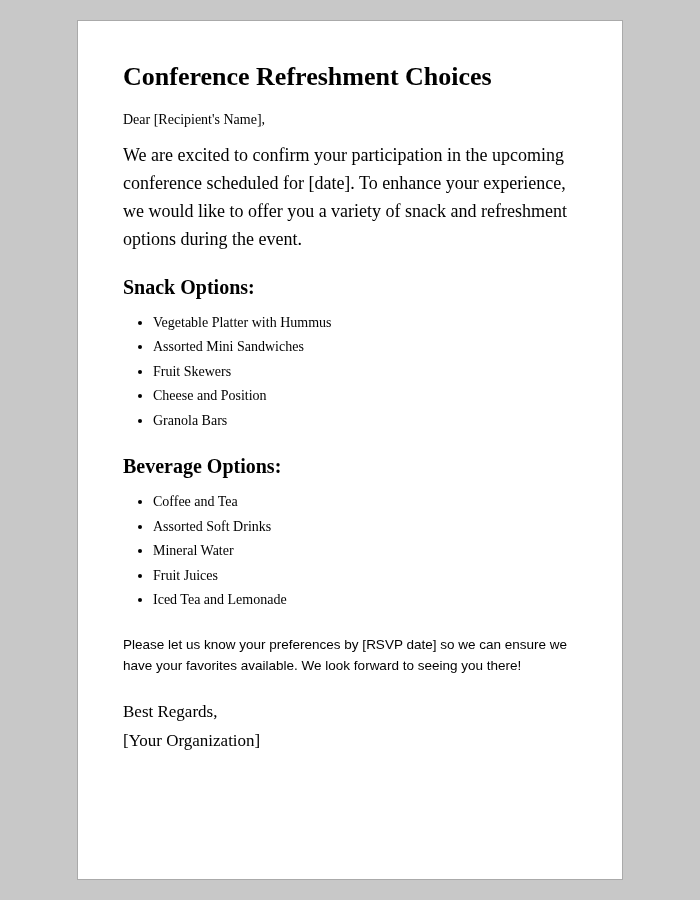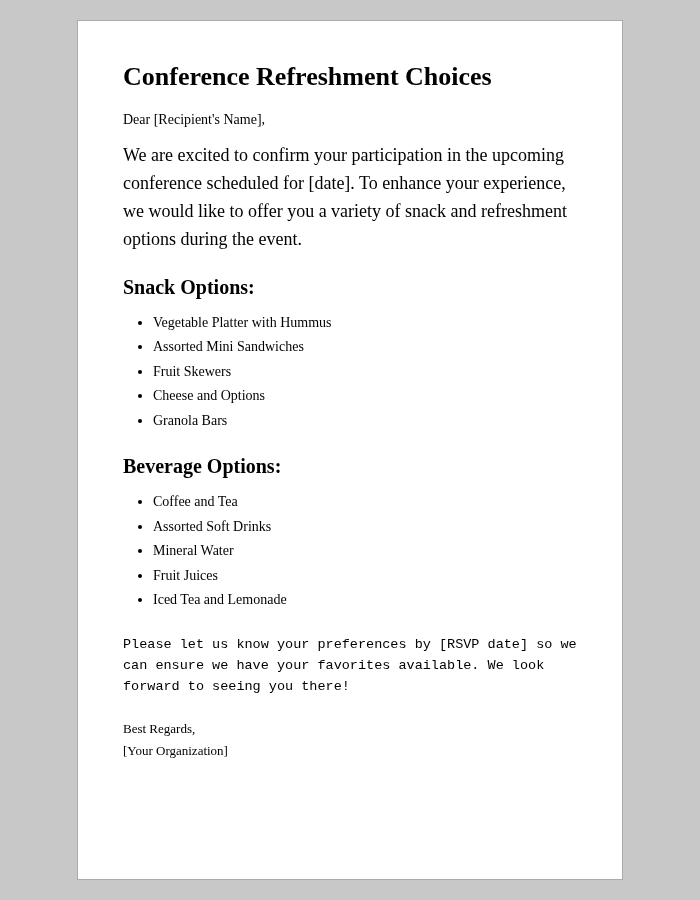--- a/index.html
+++ b/index.html
@@ -64,25 +64,25 @@
     .options-list li {
       font-size: 14px;
       font-family: Georgia, serif;
       line-height: 1.75;
     }
 
     .rsvp-paragraph {
       font-size: 13.5px;
       line-height: 1.55;
       margin-bottom: 20px;
-      font-family: Liberation Mono, monospace;
+      font-family: Liberation Sans, sans-serif;
     }
 
     .closing {
-      font-size: 13px;
+      font-size: 17px;
       font-family: Georgia, serif;
       line-height: 1.75;
     }
   </style>
 </head>
 <body>
 
 <div class="document">
 
   <h1 class="doc-title">Conference Refreshment Choices</h1>
@@ -90,21 +90,21 @@
   <p class="salutation">Dear [Recipient's Name],</p>
 
   <p class="intro-paragraph">We are excited to confirm your participation in the upcoming conference scheduled for [date]. To enhance your experience, we would like to offer you a variety of snack and refreshment options during the event.</p>
 
   <h2 class="section-heading">Snack Options:</h2>
 
   <ul class="options-list">
     <li>Vegetable Platter with Hummus</li>
     <li>Assorted Mini Sandwiches</li>
     <li>Fruit Skewers</li>
-    <li>Cheese and Options</li>
+    <li>Cheese and Position</li>
     <li>Granola Bars</li>
   </ul>
 
   <h2 class="section-heading">Beverage Options:</h2>
 
   <ul class="options-list">
     <li>Coffee and Tea</li>
     <li>Assorted Soft Drinks</li>
     <li>Mineral Water</li>
     <li>Fruit Juices</li>

